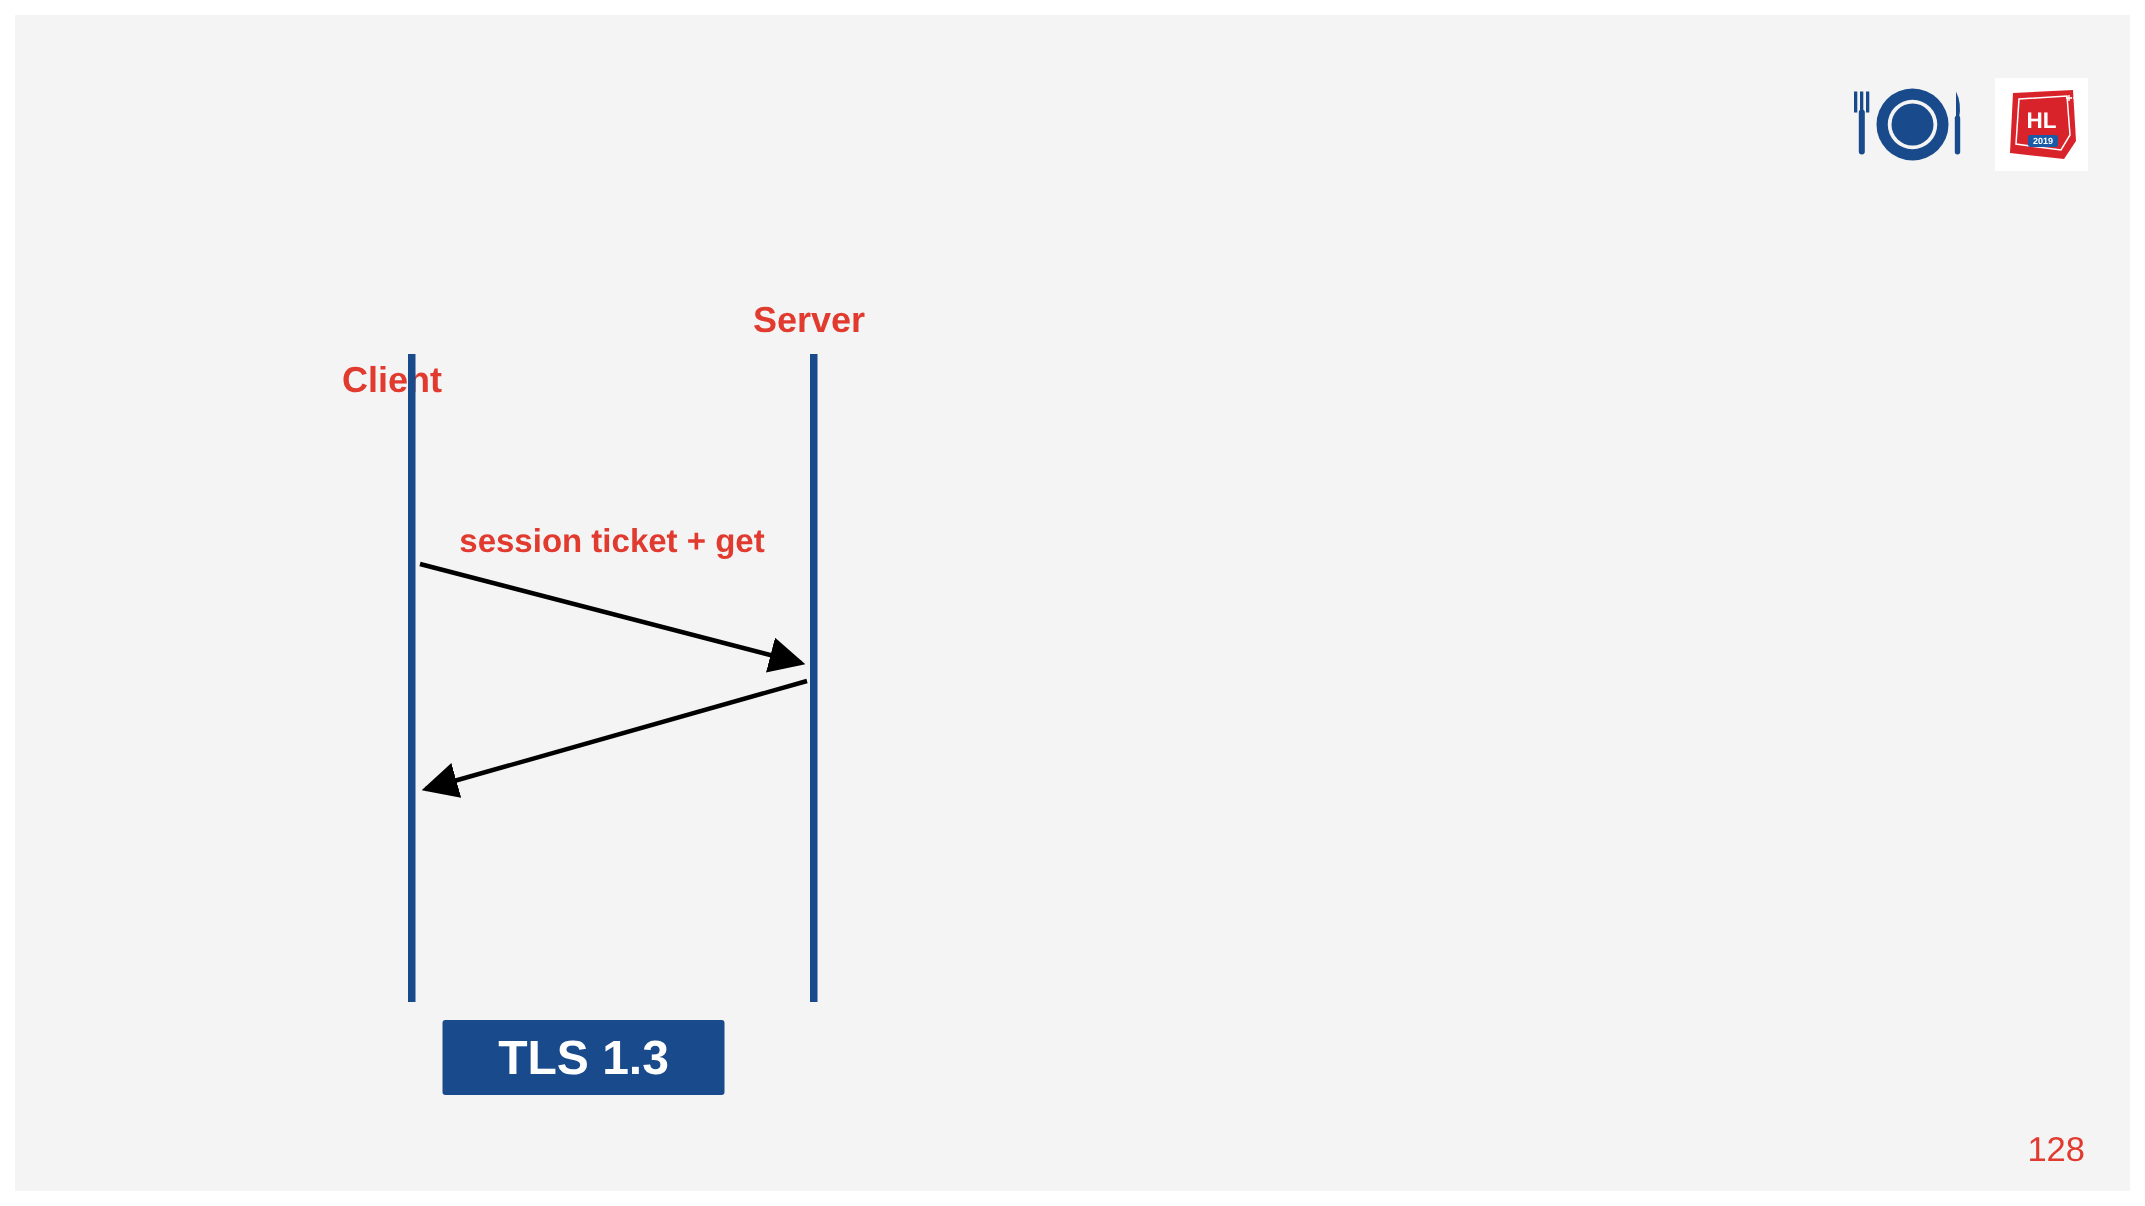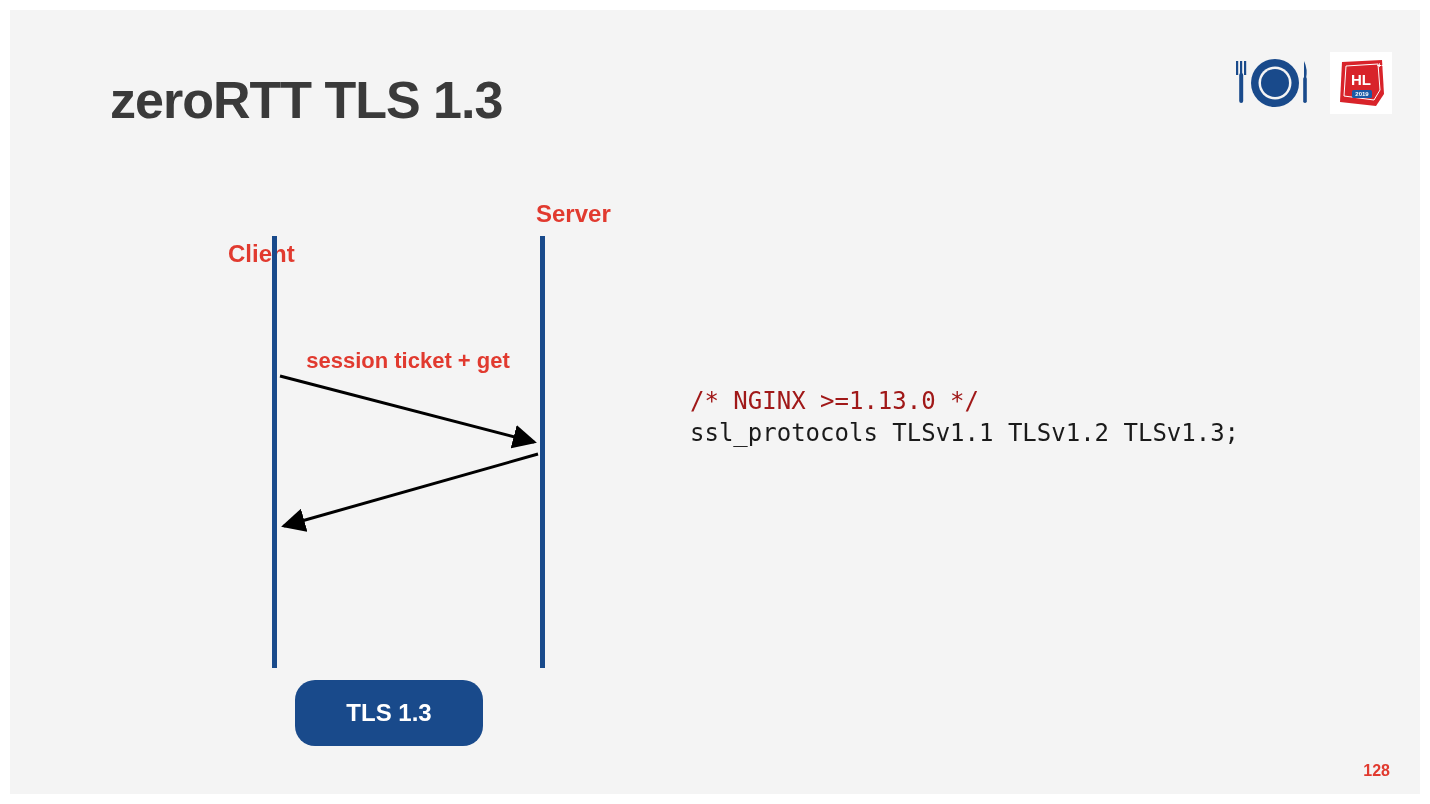--- a/index.html
+++ b/index.html
@@ -52,21 +52,21 @@
     height: 540px;
   }
   .actor-label {
     position: absolute;
     top: 0;
     font-size: 24px;
     font-weight: 700;
     color: #e13a2f;
   }
   .client-label { left: 8px; margin-top: 40px; }
-  .server-label { left: 282px; margin-left: 34px; }
+  .server-label { left: 282px; }
   .lifeline {
     position: absolute;
     top: 36px;
     width: 5px;
     height: 432px;
     background: #194a8b;
   }
   .lifeline.client { left: 52px; }
   .lifeline.server { left: 320px; }
   .msg-label {
@@ -85,56 +85,55 @@
     top: 36px;
     width: 275px;
     height: 432px;
     overflow: visible;
   }
   .tls-badge {
     position: absolute;
     left: 285px;
     top: 670px;
     width: 188px;
-    height: 66px;
+    height: 50px;
     background: #194a8b;
     color: #ffffff;
-    font-size: 24px;
+    font-size: 32px;
     font-weight: 700;
     display: flex;
     align-items: center;
     justify-content: center;
-    border-radius: 20px;
+    border-radius: 2px;
   }
   .code {
     position: absolute;
     left: 680px;
     top: 375px;
     font-family: "DejaVu Sans Mono", Menlo, Consolas, monospace;
     font-size: 24px;
     line-height: 1.35;
     color: #1a1a1a;
     white-space: pre;
   }
   .code .comment { color: #a01818; }
   .page-num {
     position: absolute;
     right: 30px;
     bottom: 14px;
-    font-size: 16px;
+    font-size: 23px;
     color: #e13a2f;
-    font-weight: 700;
+    font-weight: 400;
   }
 </style>
 </head>
 <body>
 
 <div class="slide">
 
-  <div class="title">zeroRTT TLS 1.3</div>
 
   <div class="logos">
     <div class="logo-plate">
       <svg width="80" height="60" viewBox="0 0 80 60">
 
         <g fill="#194a8b">
           <rect x="4" y="8" width="2.2" height="14"></rect>
           <rect x="8" y="8" width="2.2" height="14"></rect>
           <rect x="12" y="8" width="2.2" height="14"></rect>
           <rect x="7.2" y="20" width="4" height="30" rx="2"></rect>
@@ -179,18 +178,16 @@
       <line x1="8" y1="140" x2="262" y2="206" stroke="#000000" stroke-width="3" marker-end="url(#arrowhead)"></line>
 
       <line x1="266" y1="218" x2="12" y2="290" stroke="#000000" stroke-width="3" marker-end="url(#arrowhead)"></line>
     </svg>
 
     <div class="msg-label msg1-label">session ticket + get</div>
   </div>
 
   <div class="tls-badge">TLS 1.3</div>
 
-  <div class="code"><span class="comment">/* NGINX &gt;=1.13.0 */</span>
-<span>ssl_protocols TLSv1.1 TLSv1.2 TLSv1.3;</span></div>
 
   <div class="page-num">128</div>
 
 </div>
 
 </body></html>

